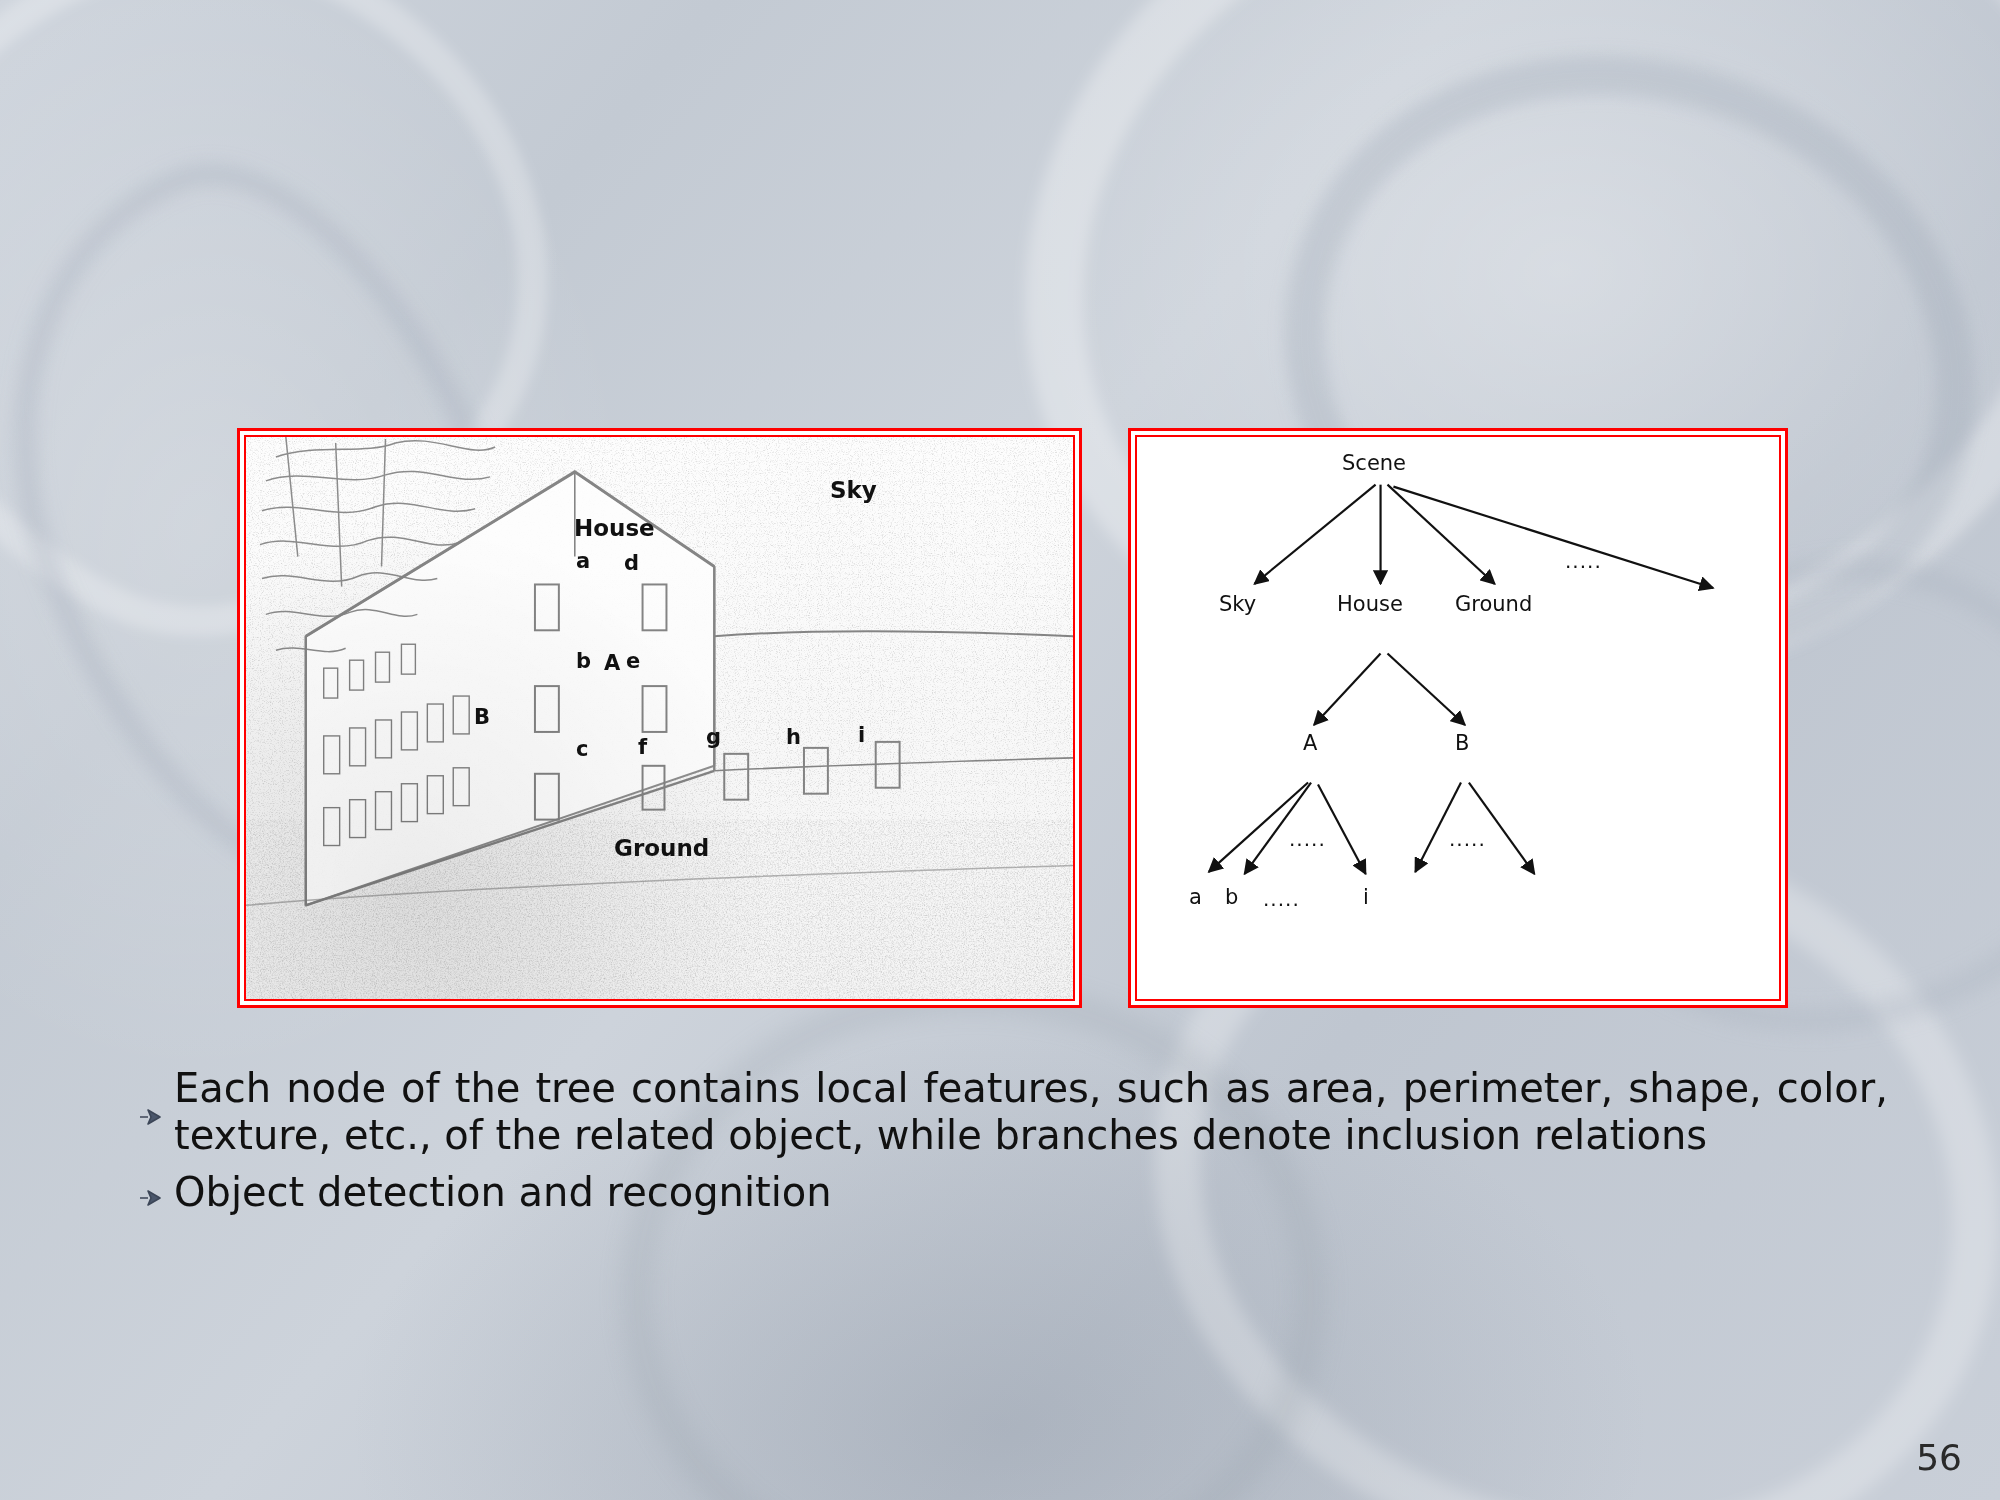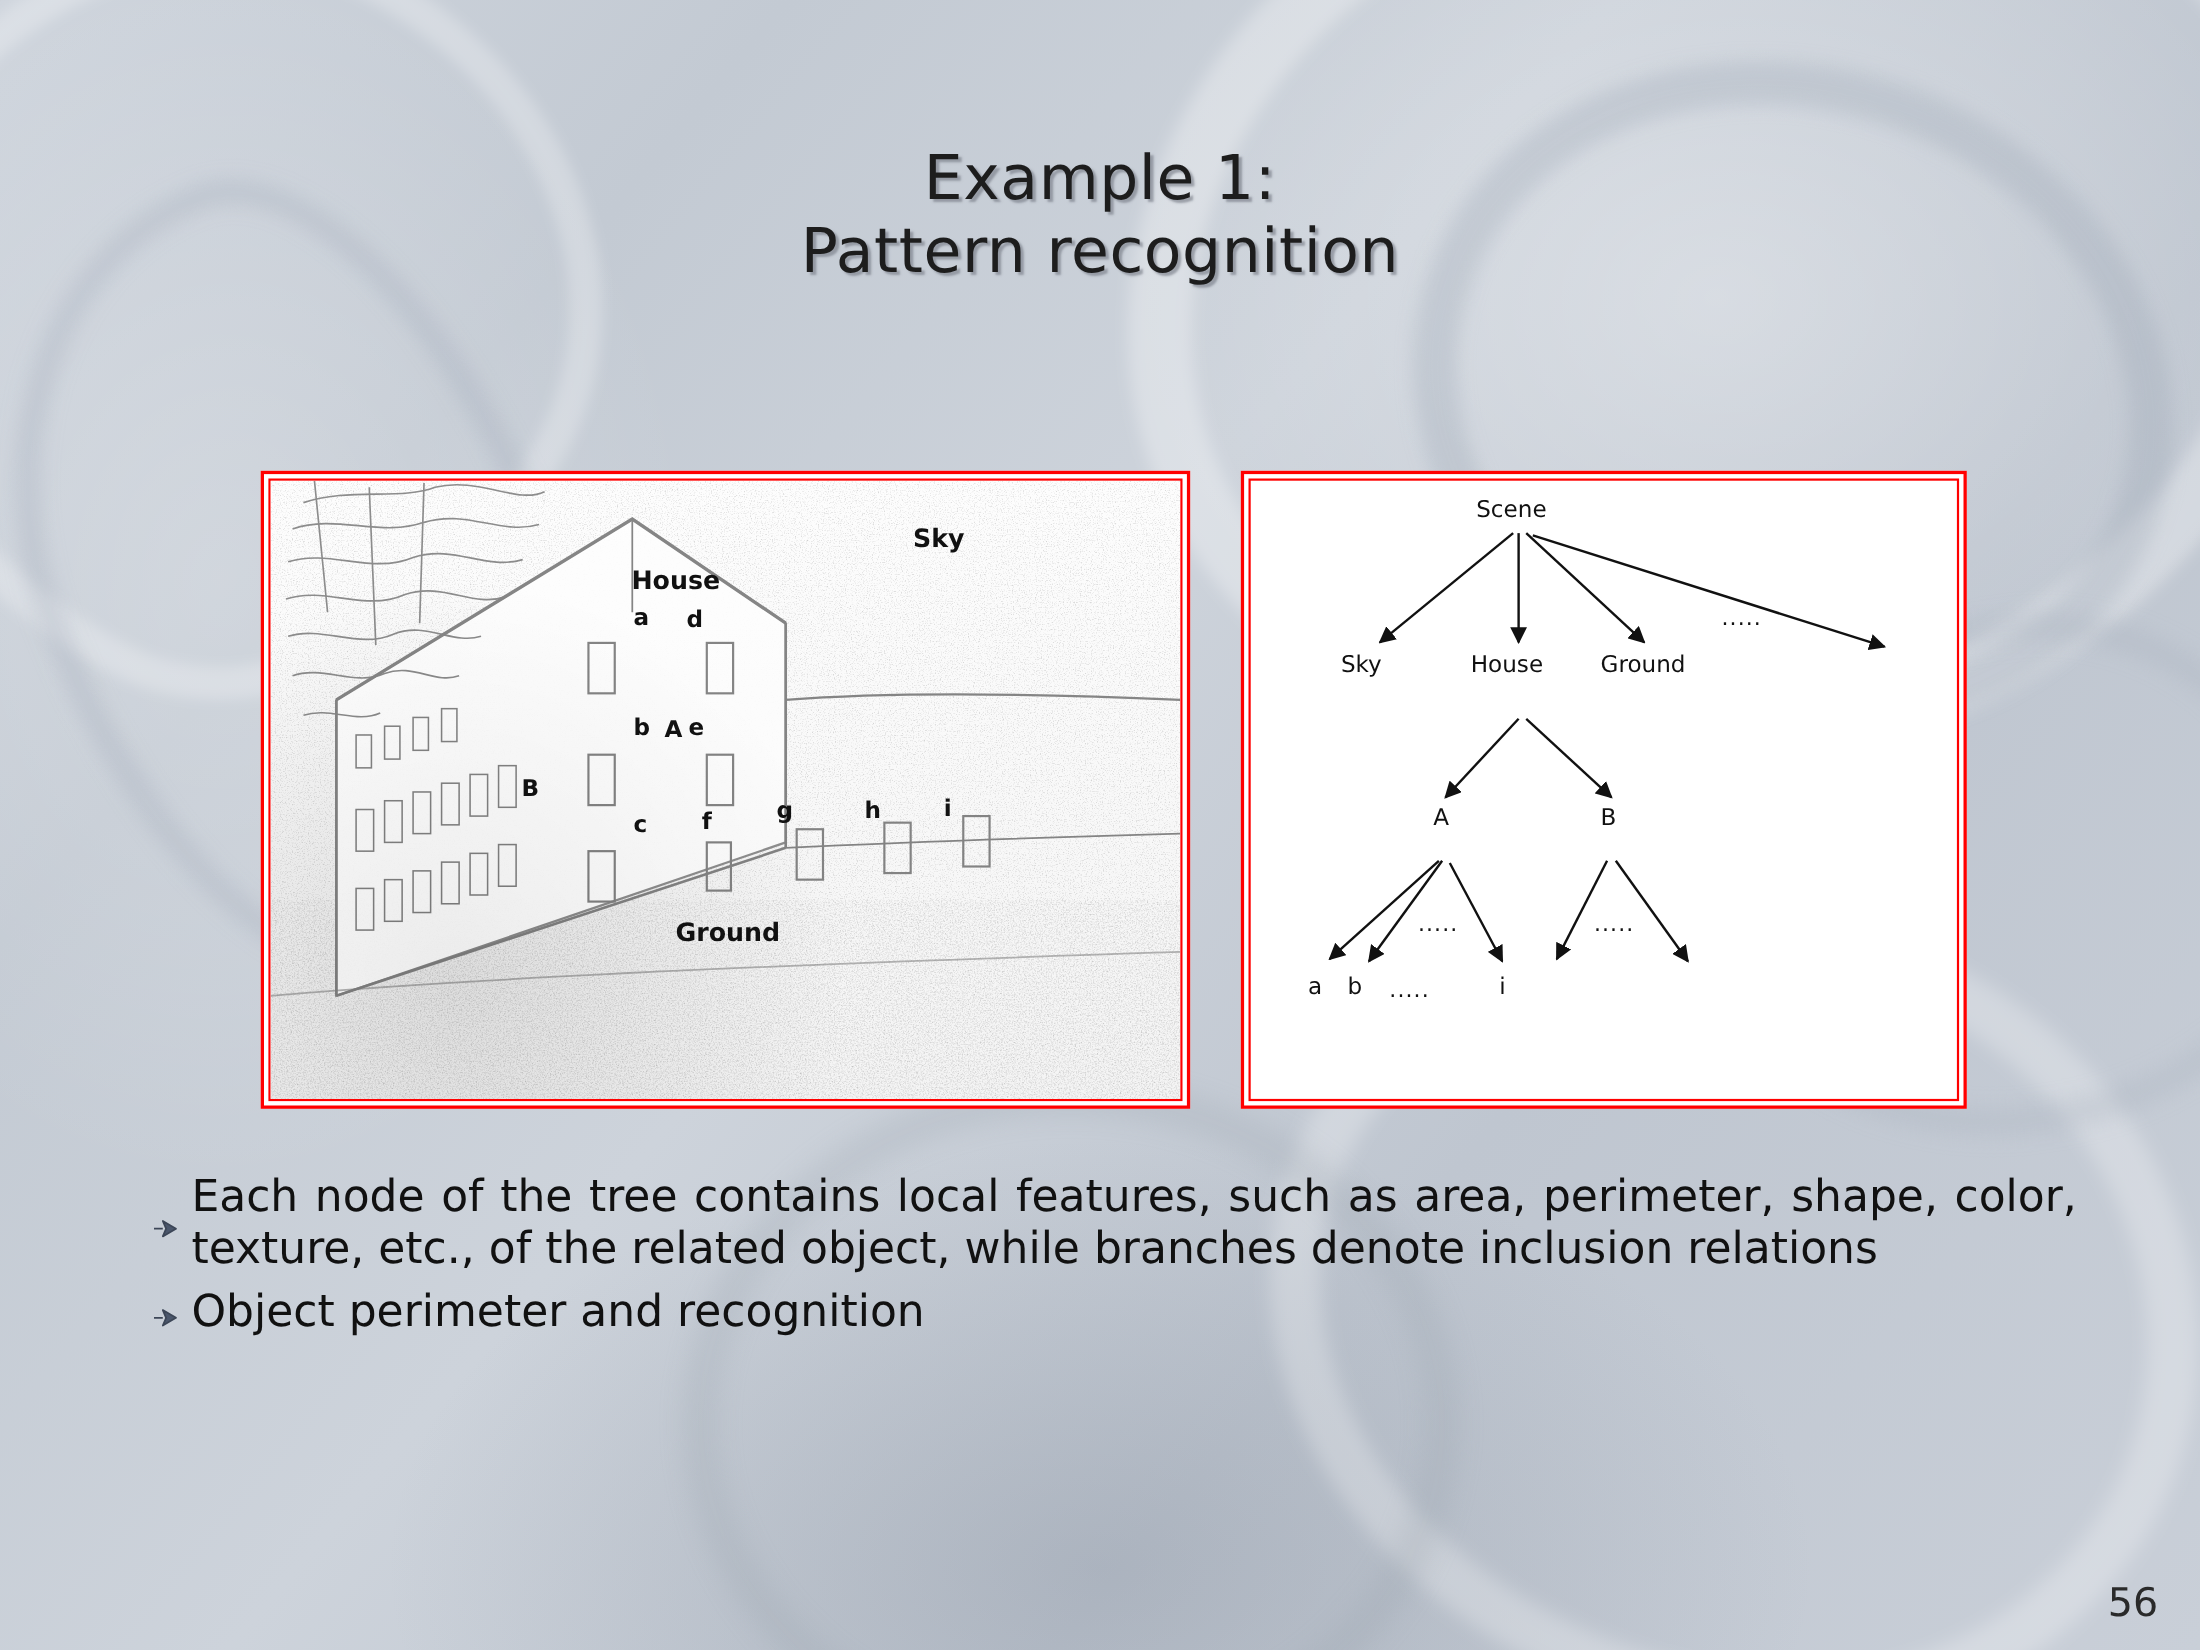--- a/index.html
+++ b/index.html
@@ -207,24 +207,20 @@
 <div class="slide">
 
   <div class="bg-deco deco1"></div>
   <div class="bg-deco deco2"></div>
   <div class="bg-deco deco3"></div>
   <div class="bg-deco deco4"></div>
   <div class="bg-deco deco5"></div>
   <div class="bg-deco deco6"></div>
   <div class="bg-deco deco7"></div>
 
-  <div class="title-block">
-    <div class="title-line">Example 1:</div>
-    <div class="title-line">Pattern recognition</div>
-  </div>
 
   <div class="frame" id="photo-frame">
     <div class="frame-inner">
       <div class="sketch"></div>
       <svg class="noise" viewBox="0 0 830 566" preserveAspectRatio="none">
         <defs>
           <filter id="grain">
             <feTurbulence type="fractalNoise" baseFrequency="0.9" numOctaves="3" seed="7"></feTurbulence>
             <feColorMatrix type="matrix" values="0 0 0 0 0  0 0 0 0 0  0 0 0 0 0  0 0 0 -1.4 0.68"></feColorMatrix>
           </filter>
@@ -360,18 +356,18 @@
         </svg>
       </span>
       <span class="bullet-text">Each node of the tree contains local features, such as area, perimeter, shape, color, texture, etc., of the related object, while branches denote inclusion relations</span>
     </div>
     <div class="bullet-row">
       <span class="bullet-marker">
         <svg width="26" height="20" viewBox="0 0 26 20">
           <path d="M2 10 L10 10 M10 3 L22 10 L10 17 L13 10 Z" fill="#4a566b" stroke="#3c4657" stroke-width="1.6" stroke-linejoin="round"></path>
         </svg>
       </span>
-      <span class="bullet-text nojust">Object perimeter and recognition</span>
+      <span class="bullet-text nojust">Object detection and recognition</span>
     </div>
   </div>
 
   <div class="page-number">56</div>
 </div>
 
 </body></html>

